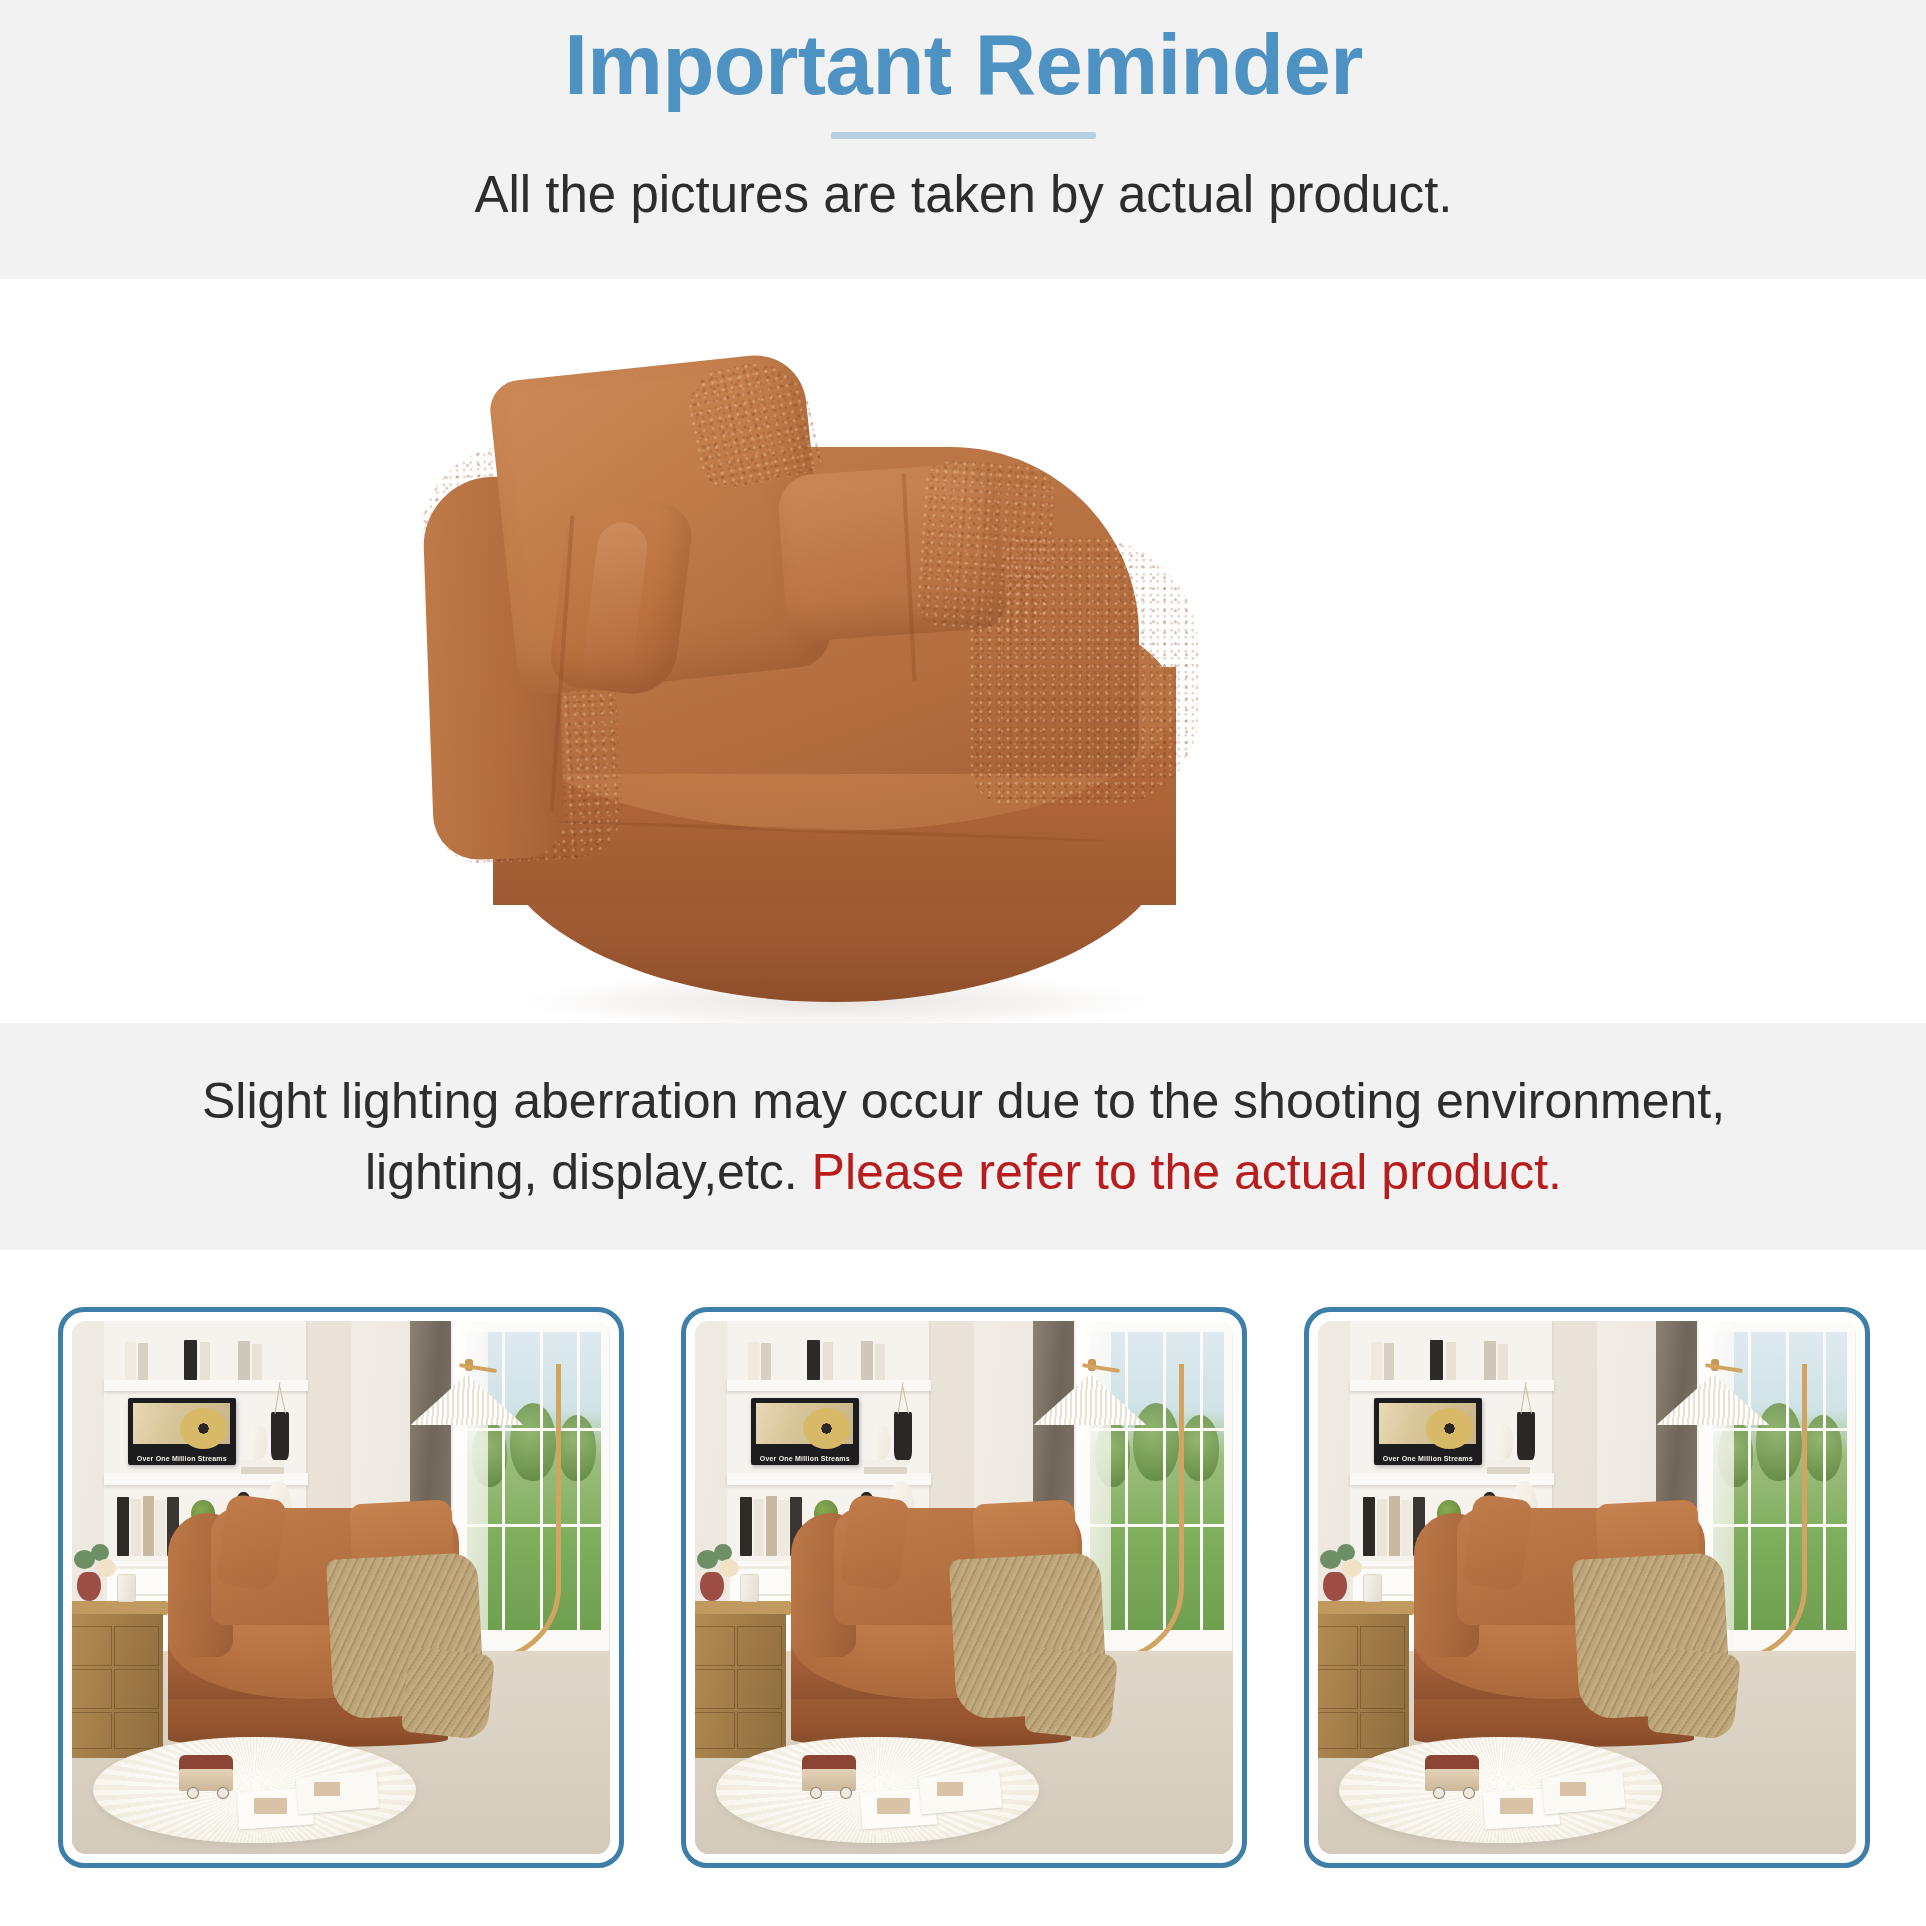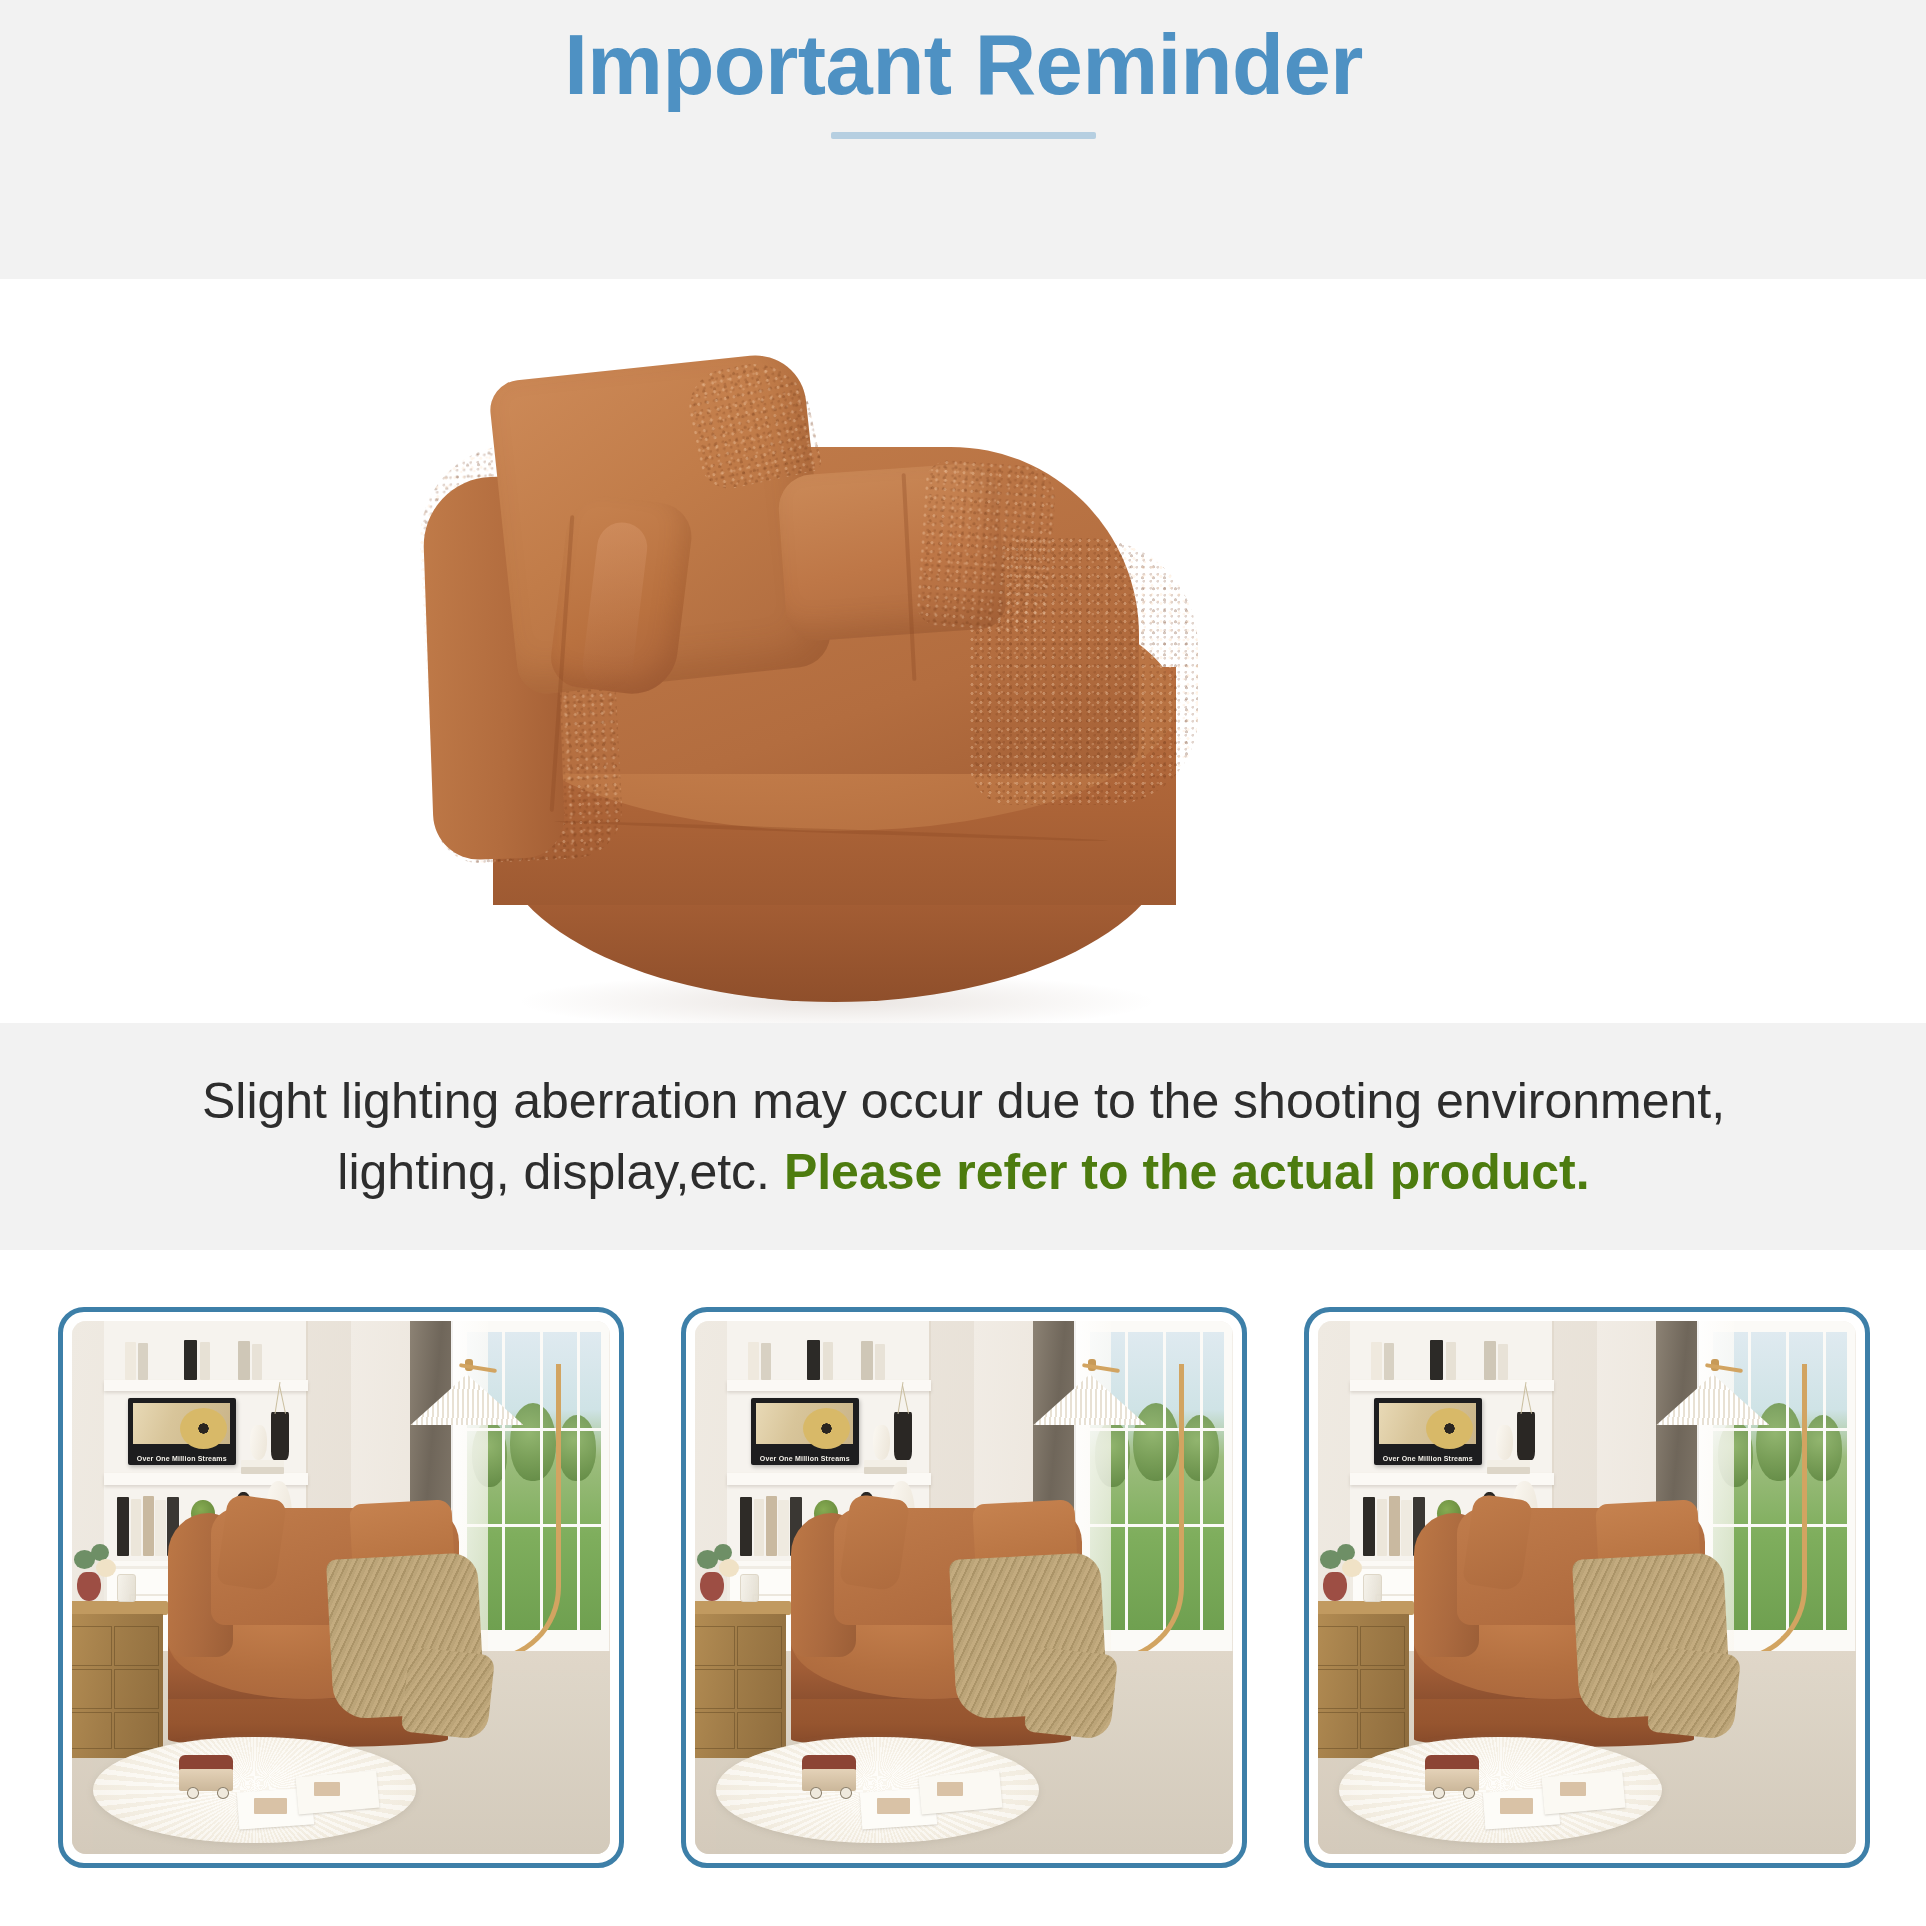--- a/index.html
+++ b/index.html
@@ -139,21 +139,21 @@
 
   
   .note-band {
     position: absolute; left: 0; top: 1023px; width: 1927px; height: 227px;
     background: #f2f2f2;
     display: flex; flex-direction: column; align-items: center; justify-content: center;
   }
   .note-line {
     font-size: 50px; color: #2d2d2d; line-height: 1.42; white-space: nowrap;
   }
-  .note-accent { color: #4d7c0f; font-weight: 700; }
+  .note-accent { color: #b91c1c; font-weight: 400; }
 
   
   .thumb-row {
     position: absolute; left: 0; top: 1249px; width: 1927px; height: 677px;
     display: flex; justify-content: center; align-items: center; gap: 57px;
   }
   .thumb {
     position: relative; width: 566px; height: 561px;
     border: 5px solid #3d7fa8; border-radius: 26px;
     background: #ffffff; padding: 9px;
@@ -252,20 +252,21 @@
             background:repeating-linear-gradient(90deg,#bca madeup 0 0,#b6a077 0 2px, transparent 2px 4px); }
 </style>
 </head>
 <body>
 
 <div class="page">
 
   <div class="header-band">
     <div class="title">Important Reminder</div>
     <div class="divider"></div>
+    <div class="subtitle">All the pictures are taken by actual product.</div>
   </div>
 
   <div class="hero-band">
     <div class="hero-stage">
 
       <div class="shadow-floor"></div>
 
       <div class="seat-bottom fabric"></div>
       <div class="seat-side fabric"></div>
       <div class="seat-top fabric"></div>

